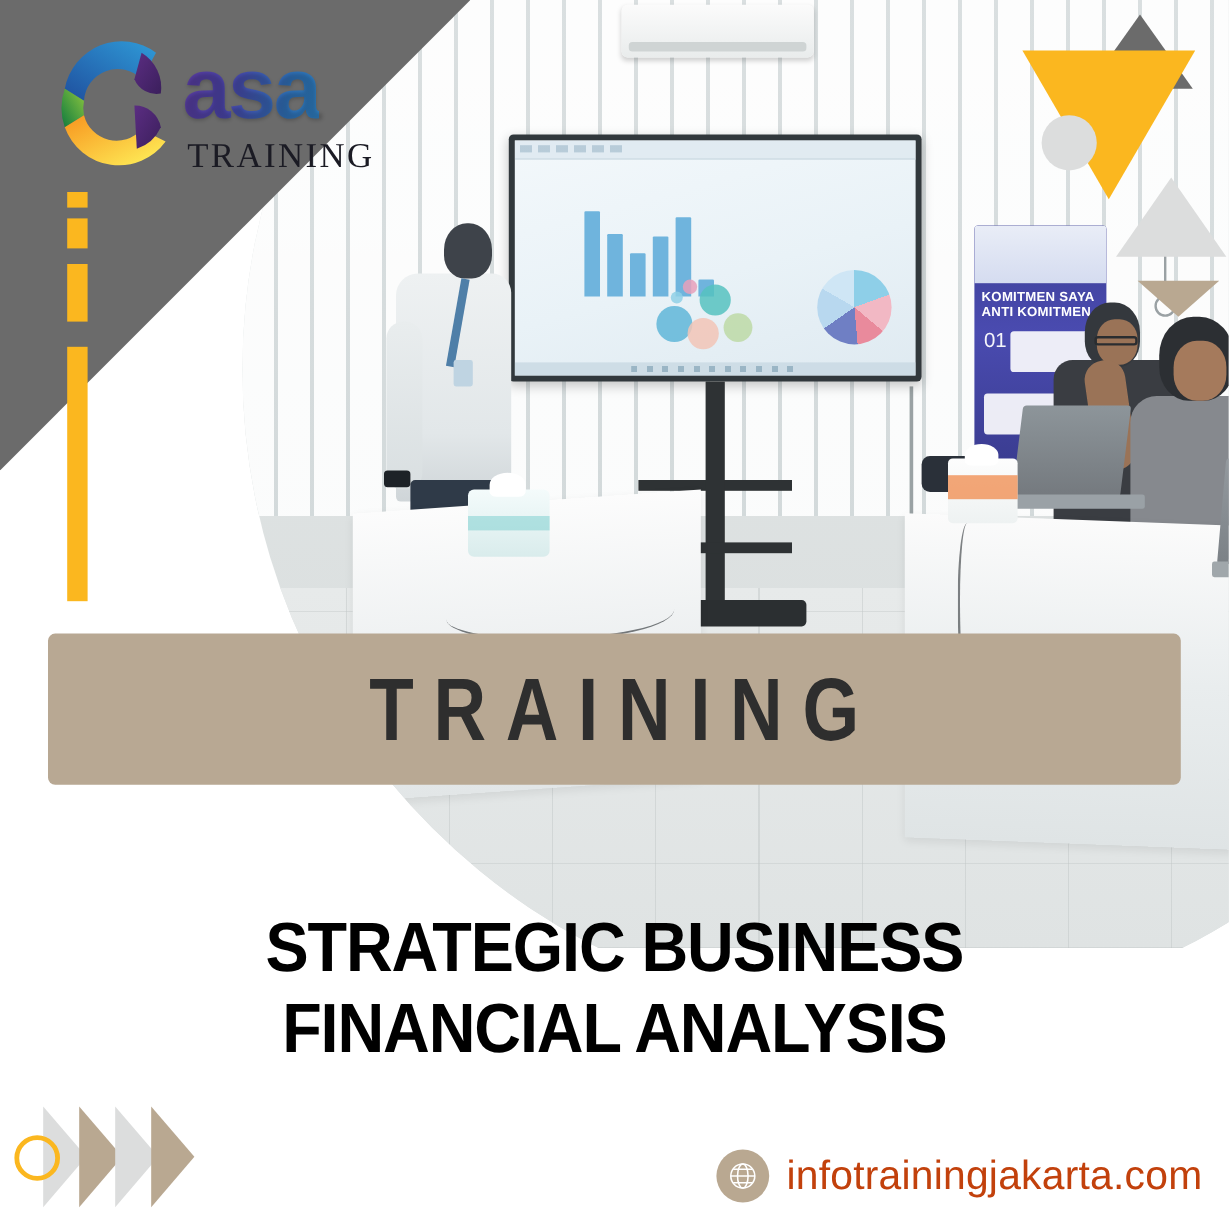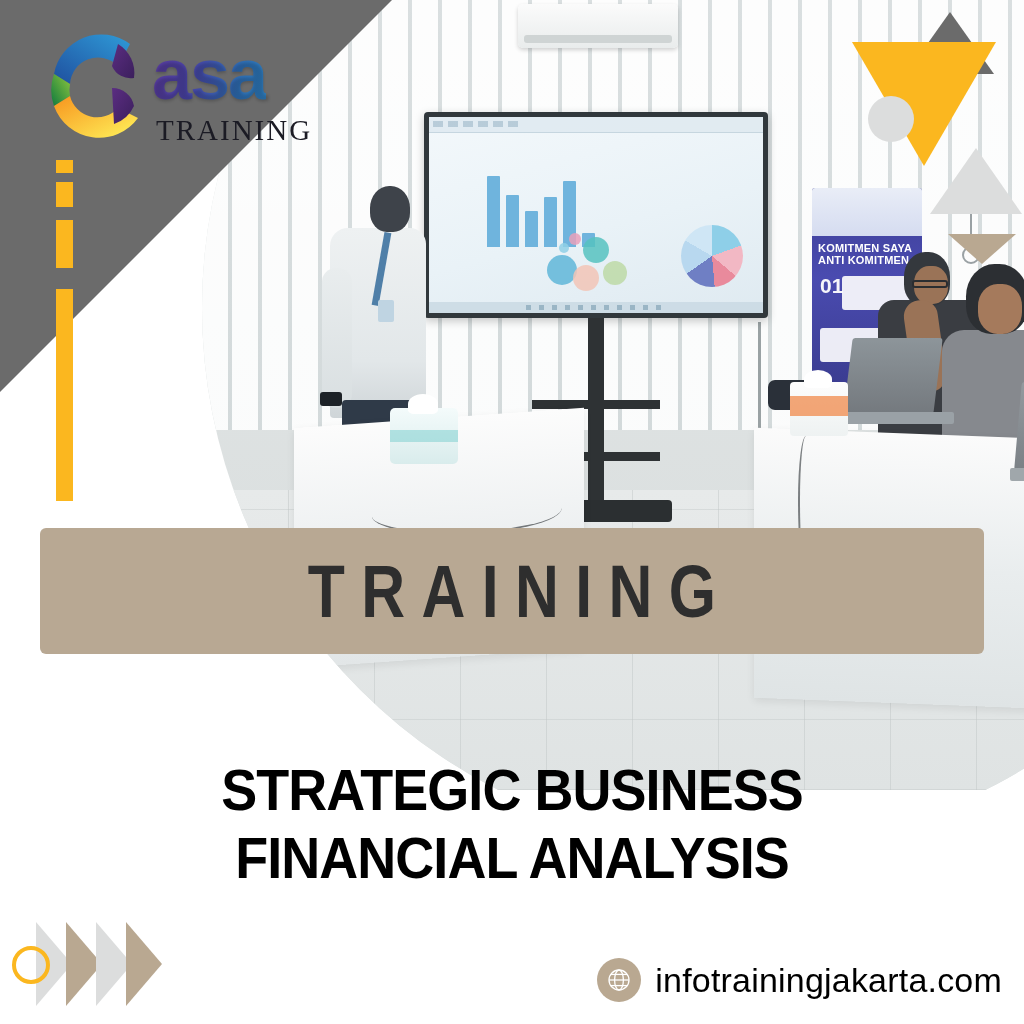--- a/index.html
+++ b/index.html
@@ -219,21 +219,21 @@
   .rollup-top{
     position:absolute; left:0; top:0; width:100%; height:48px;
     background:linear-gradient(180deg,#e9edf7 0%, #d5dcf0 100%);
   }
   .rollup-txt{
     position:absolute; left:6px; top:54px; right:6px;
     color:#ffffff; font-weight:bold;
     font-size:11px; line-height:12px; letter-spacing:.2px;
   }
   .rollup-num{
-    position:absolute; color:#ffffff; font-weight:bold; font-size:21px;
+    position:absolute; color:#ffffff; font-weight:normal; font-size:17px;
     opacity:.95;
   }
   .rollup-card{
     position:absolute; left:22px; right:8px; height:34px;
     background:rgba(255,255,255,.9); border-radius:3px;
   }
 
   .p1-head{position:absolute;left:702px;top:252px;width:46px;height:54px;background:#34383d;border-radius:46% 46% 40% 40%;}
   .p1-face{position:absolute;left:712px;top:266px;width:34px;height:38px;background:#9a7357;border-radius:44%;}
   .p1-glass{position:absolute;left:710px;top:280px;width:36px;height:8px;border:2px solid #2a2d30;border-radius:3px;}
@@ -400,21 +400,21 @@
     position:absolute; right:22px; bottom:22px;
     display:flex; align-items:center; gap:14px; z-index:6;
   }
   .globe {
     width:44px; height:44px; border-radius:50%;
     background:#b9a891;
     display:flex; align-items:center; justify-content:center;
     flex:0 0 auto;
   }
   .url-text {
-    font-size:34px; color:#000000; letter-spacing:.2px;
+    font-size:34px; color:#c2410c; letter-spacing:.2px;
   }
 </style>
 </head>
 <body>
 
 <div class="poster">
 
   <div class="photo-clip">
     <div class="photo">
       <div class="wall-top"></div>

